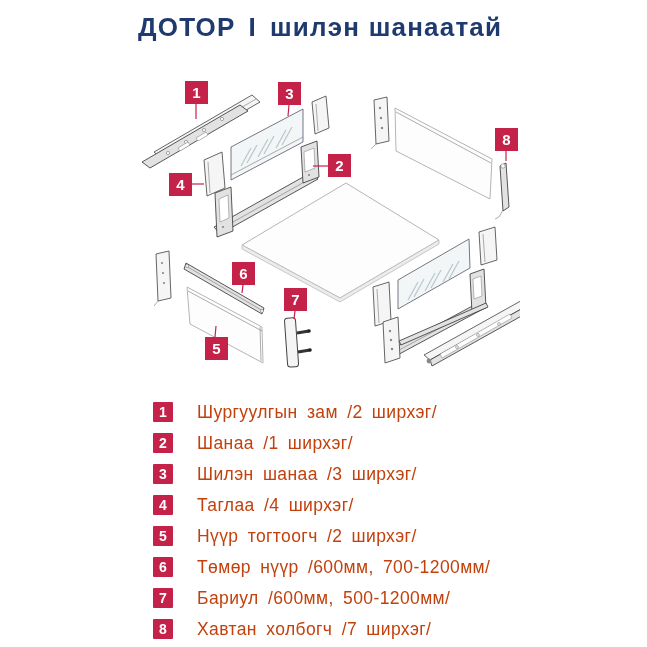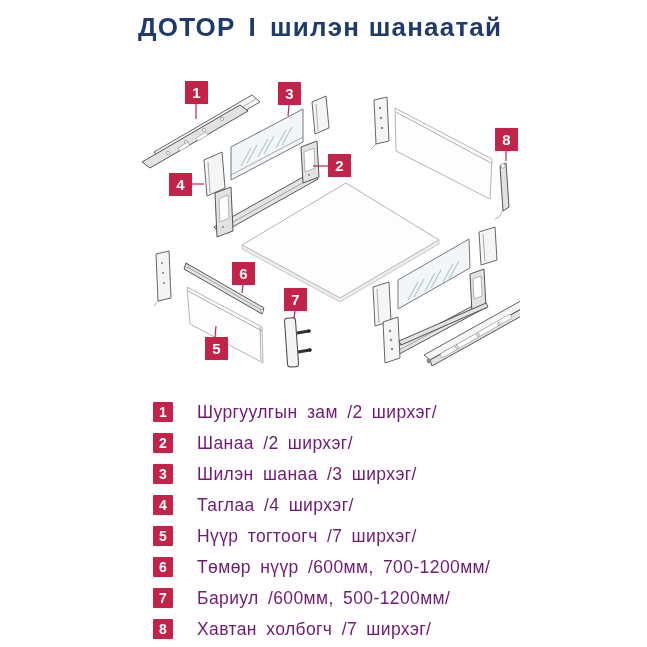--- a/index.html
+++ b/index.html
@@ -8,21 +8,21 @@
   .title{position:absolute;left:138px;top:12px;color:#1e3a6e;font-weight:bold;
          font-size:26px;letter-spacing:1.2px;white-space:nowrap;}
   .title .sep{margin:0 13px;font-weight:600;}
   .diagram{position:absolute;left:140px;top:60px;width:380px;height:330px;}
   .diagram svg{width:100%;height:100%;display:block;}
   .legend{position:absolute;left:153px;top:402px;}
   .legend-row{display:flex;align-items:center;height:20px;margin-bottom:11px;}
   .badge{width:20px;height:20px;background:#c42249;color:#ffffff;font-size:14px;
          font-weight:bold;display:flex;align-items:center;justify-content:center;
          flex:0 0 20px;border-radius:1px;}
-  .legend-text{margin-left:24px;color:#701a75;font-size:17.5px;letter-spacing:0.4px;
+  .legend-text{margin-left:24px;color:#c2410c;font-size:17.5px;letter-spacing:0.4px;
                word-spacing:4px;white-space:nowrap;}
   
   .part{stroke:#555;stroke-width:0.9;fill:#f5f5f5;}
   .part-dark{stroke:#444;stroke-width:0.9;fill:#e2e2e2;}
   .glass{stroke:#667;stroke-width:0.9;fill:#f2f6f7;}
   .hatch{stroke:#b9c6cb;stroke-width:1.2;}
   .panel{stroke:#b5b5b5;stroke-width:1;fill:#fdfdfd;}
   .panel-rim{stroke:#b5b5b5;stroke-width:0.7;fill:#ececec;}
   .detail{stroke:#777;stroke-width:0.5;fill:#ffffff;}
   .thin{stroke:#777;stroke-width:0.6;fill:none;}
@@ -227,33 +227,33 @@
     </svg>
   </div>
 
   <div class="legend">
     <div class="legend-row">
       <span class="badge">1</span>
       <span class="legend-text">Шургуулгын зам /2 ширхэг/</span>
     </div>
     <div class="legend-row">
       <span class="badge">2</span>
-      <span class="legend-text">Шанаа /2 ширхэг/</span>
+      <span class="legend-text">Шанаа /1 ширхэг/</span>
     </div>
     <div class="legend-row">
       <span class="badge">3</span>
       <span class="legend-text">Шилэн шанаа /3 ширхэг/</span>
     </div>
     <div class="legend-row">
       <span class="badge">4</span>
       <span class="legend-text">Таглаа /4 ширхэг/</span>
     </div>
     <div class="legend-row">
       <span class="badge">5</span>
-      <span class="legend-text">Нүүр тогтоогч /7 ширхэг/</span>
+      <span class="legend-text">Нүүр тогтоогч /2 ширхэг/</span>
     </div>
     <div class="legend-row">
       <span class="badge">6</span>
       <span class="legend-text">Төмөр нүүр /600мм, 700-1200мм/</span>
     </div>
     <div class="legend-row">
       <span class="badge">7</span>
       <span class="legend-text">Бариул /600мм, 500-1200мм/</span>
     </div>
     <div class="legend-row">

